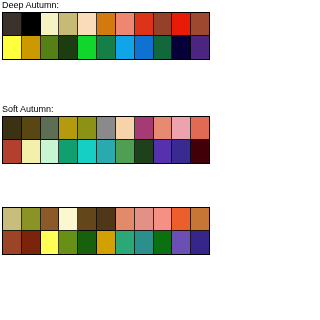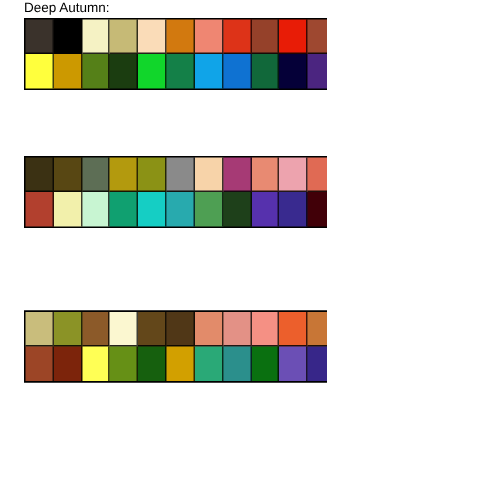--- a/index.html
+++ b/index.html
@@ -10,21 +10,21 @@
   }
   body {
     width: 218px;
     height: 320px;
     font-family: "Liberation Sans", sans-serif;
     overflow: hidden;
     position: relative;
   }
   .palette-block {
     position: absolute;
-    left: 14px;
+    left: 0;
     width: 218px;
   }
   #block-0 { top: 0px; }
   #block-1 { top: 104px; }
   #block-2 { top: 207px; }
 
   .palette-title {
     font-family: "Liberation Sans", sans-serif;
     font-size: 9px;
     line-height: 11px;
@@ -93,20 +93,21 @@
           <div class="swatch" style="background-color: rgb(20, 128, 72);"></div>
           <div class="swatch" style="background-color: rgb(16, 164, 232);"></div>
           <div class="swatch" style="background-color: rgb(15, 114, 210);"></div>
           <div class="swatch" style="background-color: rgb(17, 104, 58);"></div>
           <div class="swatch" style="background-color: rgb(5, 0, 56);"></div>
           <div class="swatch" style="background-color: rgb(75, 37, 128);"></div>
         </div>
       </div>
     </div>
     <div class="palette-block" id="block-1">
+      <div class="palette-title">Soft Autumn:</div>
       <div class="swatch-grid">
         <div class="swatch-row row-top">
           <div class="swatch" style="background-color: rgb(59, 49, 19);"></div>
           <div class="swatch" style="background-color: rgb(88, 71, 19);"></div>
           <div class="swatch" style="background-color: rgb(93, 110, 85);"></div>
           <div class="swatch" style="background-color: rgb(179, 154, 14);"></div>
           <div class="swatch" style="background-color: rgb(139, 146, 21);"></div>
           <div class="swatch" style="background-color: rgb(138, 138, 138);"></div>
           <div class="swatch" style="background-color: rgb(247, 211, 169);"></div>
           <div class="swatch" style="background-color: rgb(166, 58, 117);"></div>

